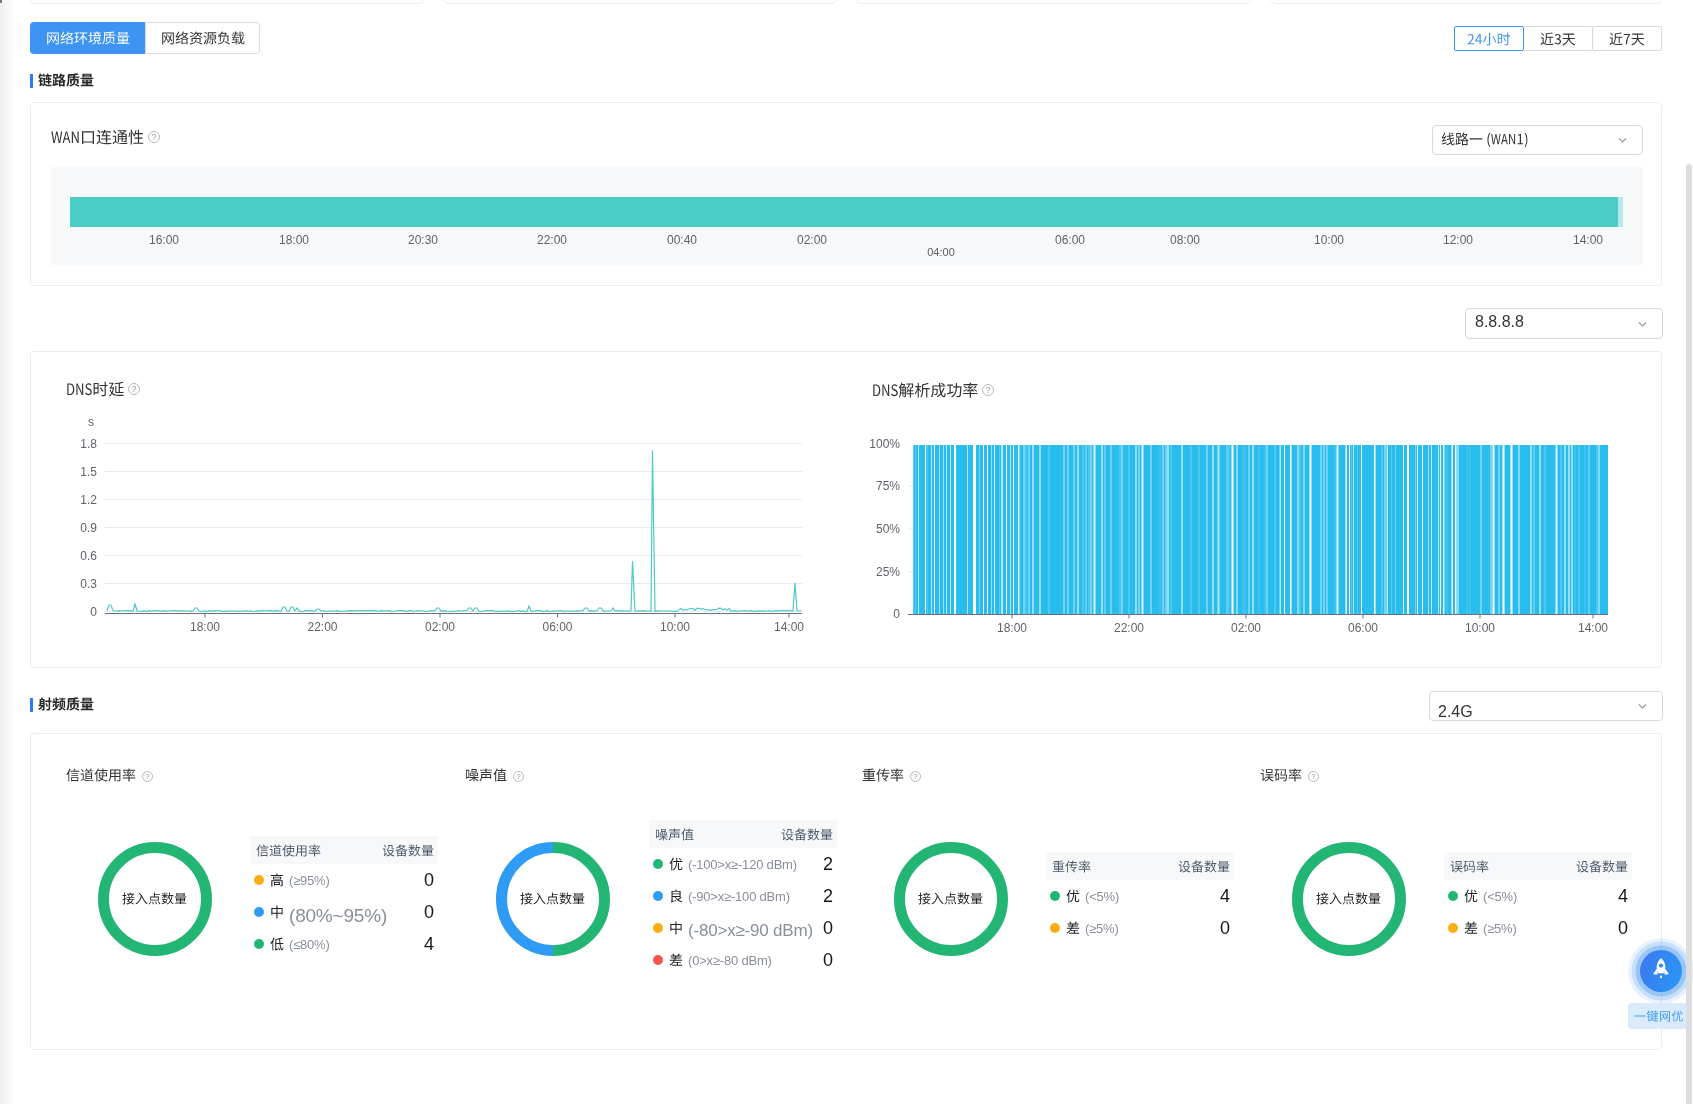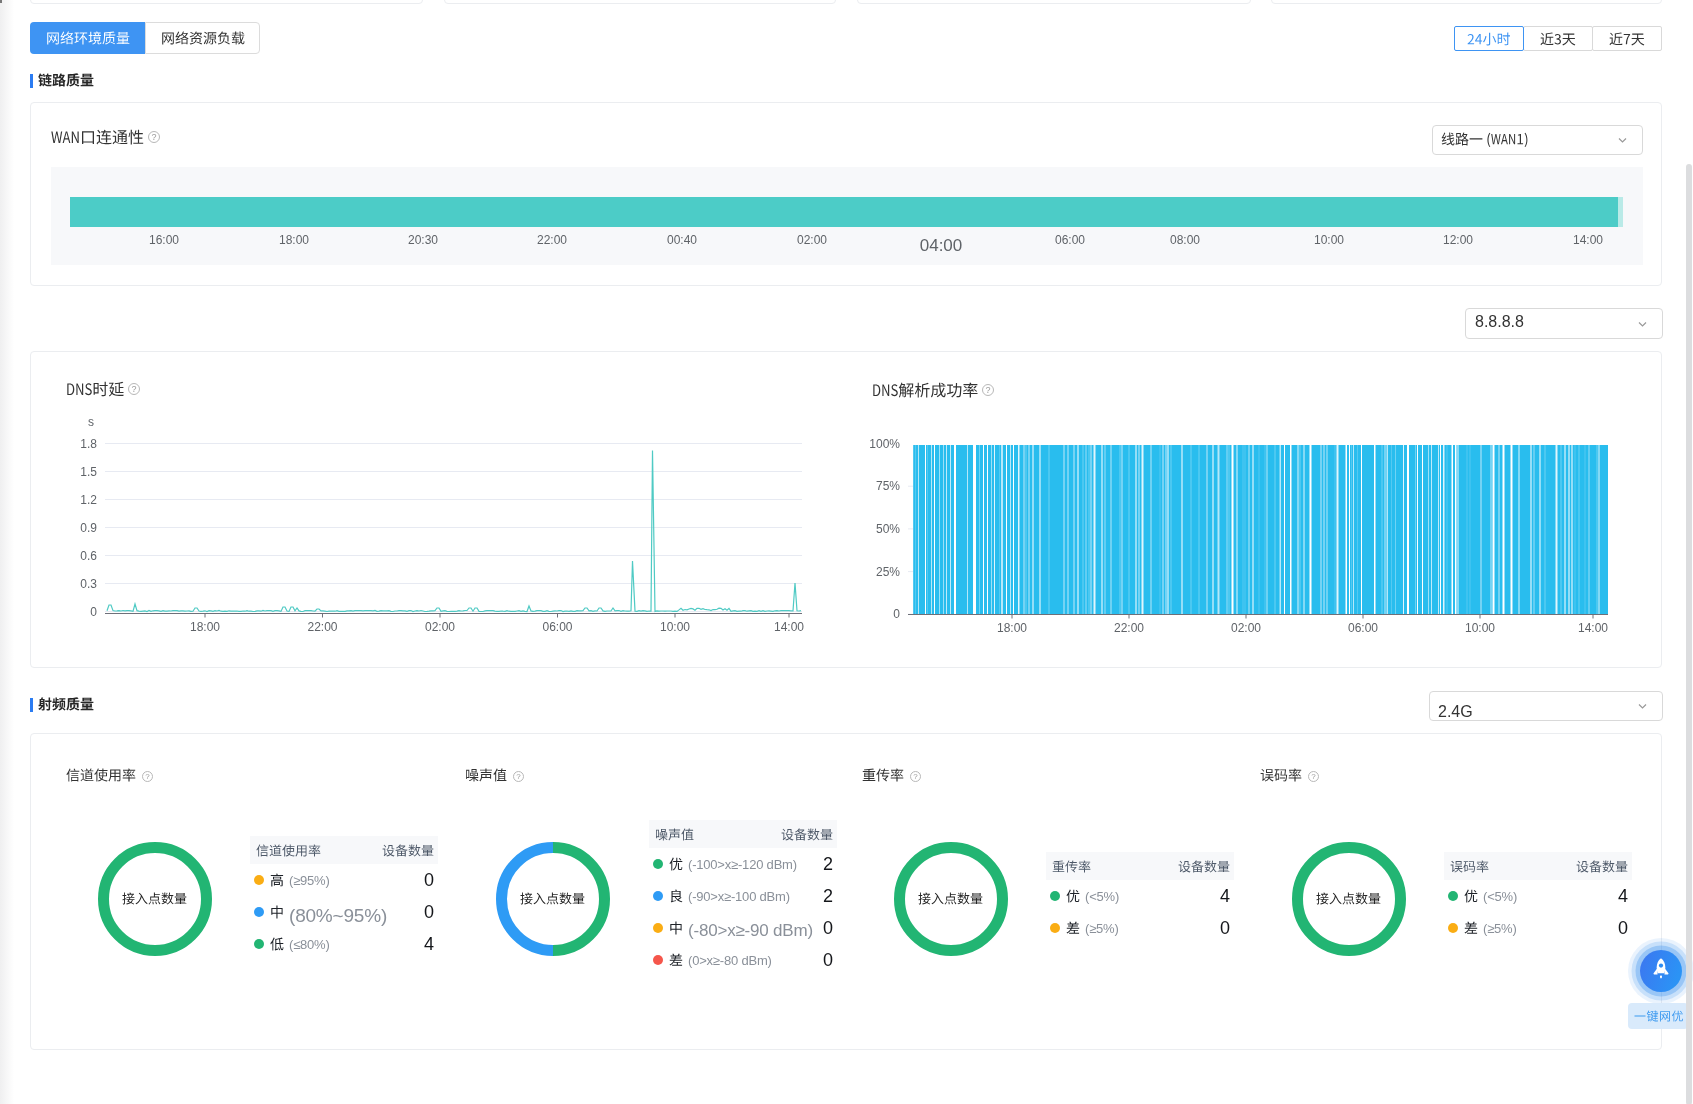--- a/index.html
+++ b/index.html
@@ -52,21 +52,21 @@
   </svg>
 <div class="abs" style="left:51px;top:167px;width:1592px;height:98px;background:#f7f8fa;"></div>
 <div class="abs" style="left:70px;top:197px;width:1548px;height:30px;background:#4cccc7;"></div>
 <div class="abs" style="left:1618px;top:197px;width:5px;height:30px;background:#b9eae7;"></div>
 <div class="abs" style="left:134px;top:233px;width:60px;text-align:center;font-size:12px;color:#5f6368;">16:00</div>
 <div class="abs" style="left:264px;top:233px;width:60px;text-align:center;font-size:12px;color:#5f6368;">18:00</div>
 <div class="abs" style="left:393px;top:233px;width:60px;text-align:center;font-size:12px;color:#5f6368;">20:30</div>
 <div class="abs" style="left:522px;top:233px;width:60px;text-align:center;font-size:12px;color:#5f6368;">22:00</div>
 <div class="abs" style="left:652px;top:233px;width:60px;text-align:center;font-size:12px;color:#5f6368;">00:40</div>
 <div class="abs" style="left:782px;top:233px;width:60px;text-align:center;font-size:12px;color:#5f6368;">02:00</div>
-<div class="abs" style="left:911px;top:236px;width:60px;text-align:center;font-size:17px;color:#5f6368;">04:00</div>
+<div class="abs" style="left:911px;top:246px;width:60px;text-align:center;font-size:11px;color:#5f6368;">04:00</div>
 <div class="abs" style="left:1040px;top:233px;width:60px;text-align:center;font-size:12px;color:#5f6368;">06:00</div>
 <div class="abs" style="left:1170px;top:233px;width:60px;text-align:left;font-size:12px;color:#5f6368;">08:00</div>
 <div class="abs" style="left:1299px;top:233px;width:60px;text-align:center;font-size:12px;color:#5f6368;">10:00</div>
 <div class="abs" style="left:1428px;top:233px;width:60px;text-align:center;font-size:12px;color:#5f6368;">12:00</div>
 <div class="abs" style="left:1558px;top:233px;width:60px;text-align:center;font-size:12px;color:#5f6368;">14:00</div>
 <div class="dd" style="left:1465px;top:308px;width:198px;height:31px;"></div>
 <div class="abs" style="left:1475px;top:313px;font-size:16px;line-height:18px;color:#333;">8.8.8.8</div>
 <svg class="chev" style="left:1638px;top:320px;" viewBox="0 0 9 9">
     <path d="M1 2.5 L4.5 6 L8 2.5" stroke="#999" stroke-width="1.2" fill="none"></path>
   </svg>

